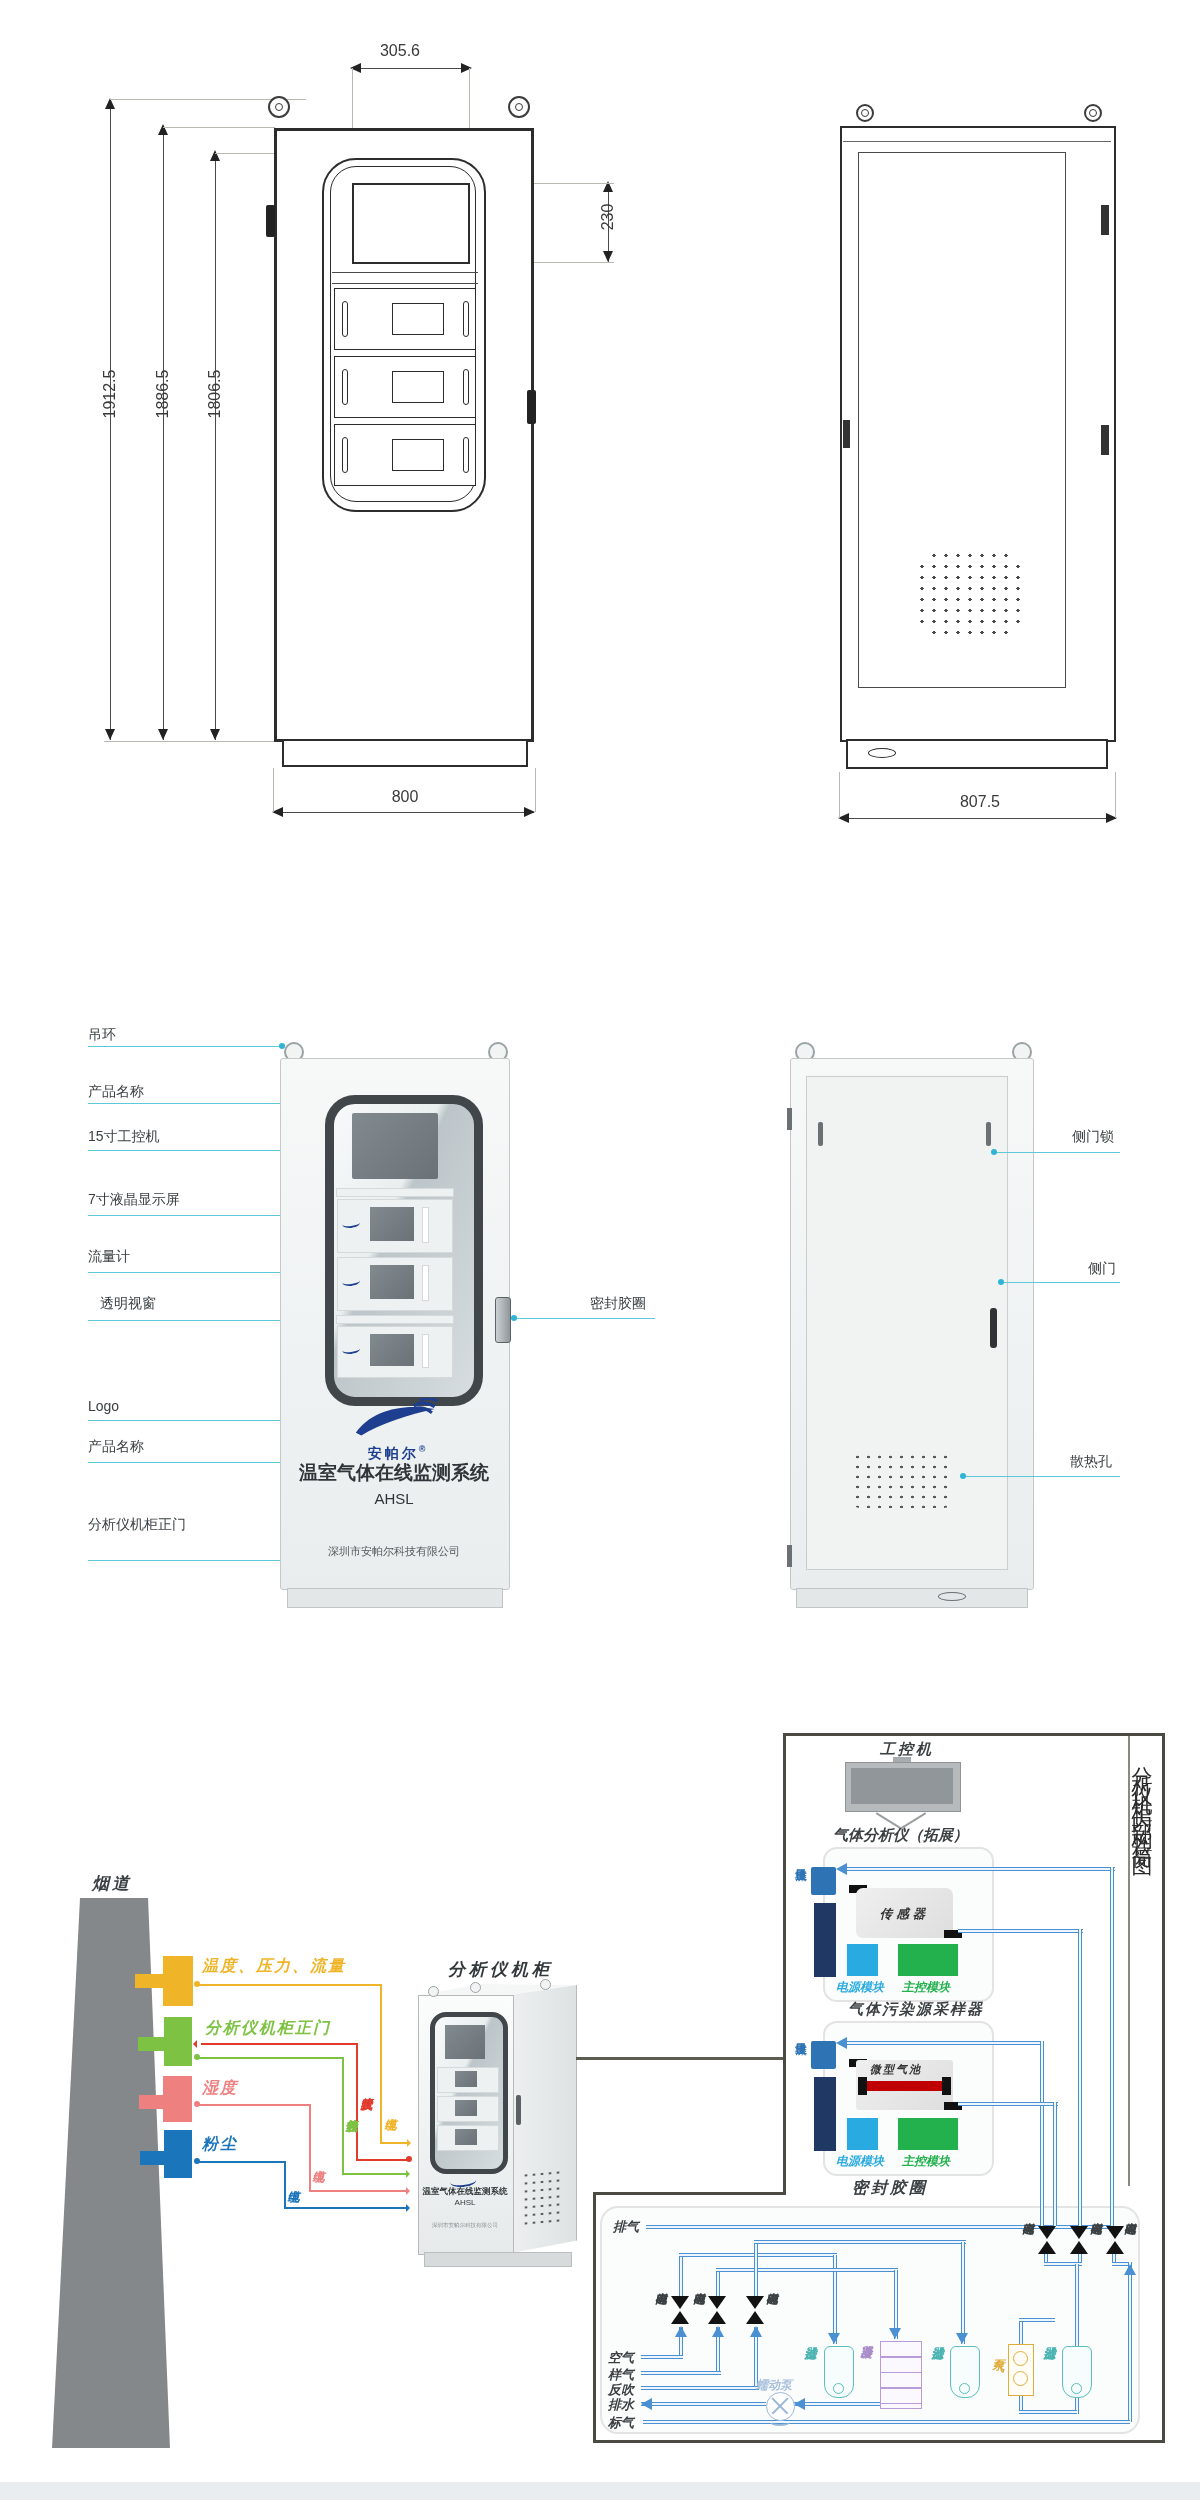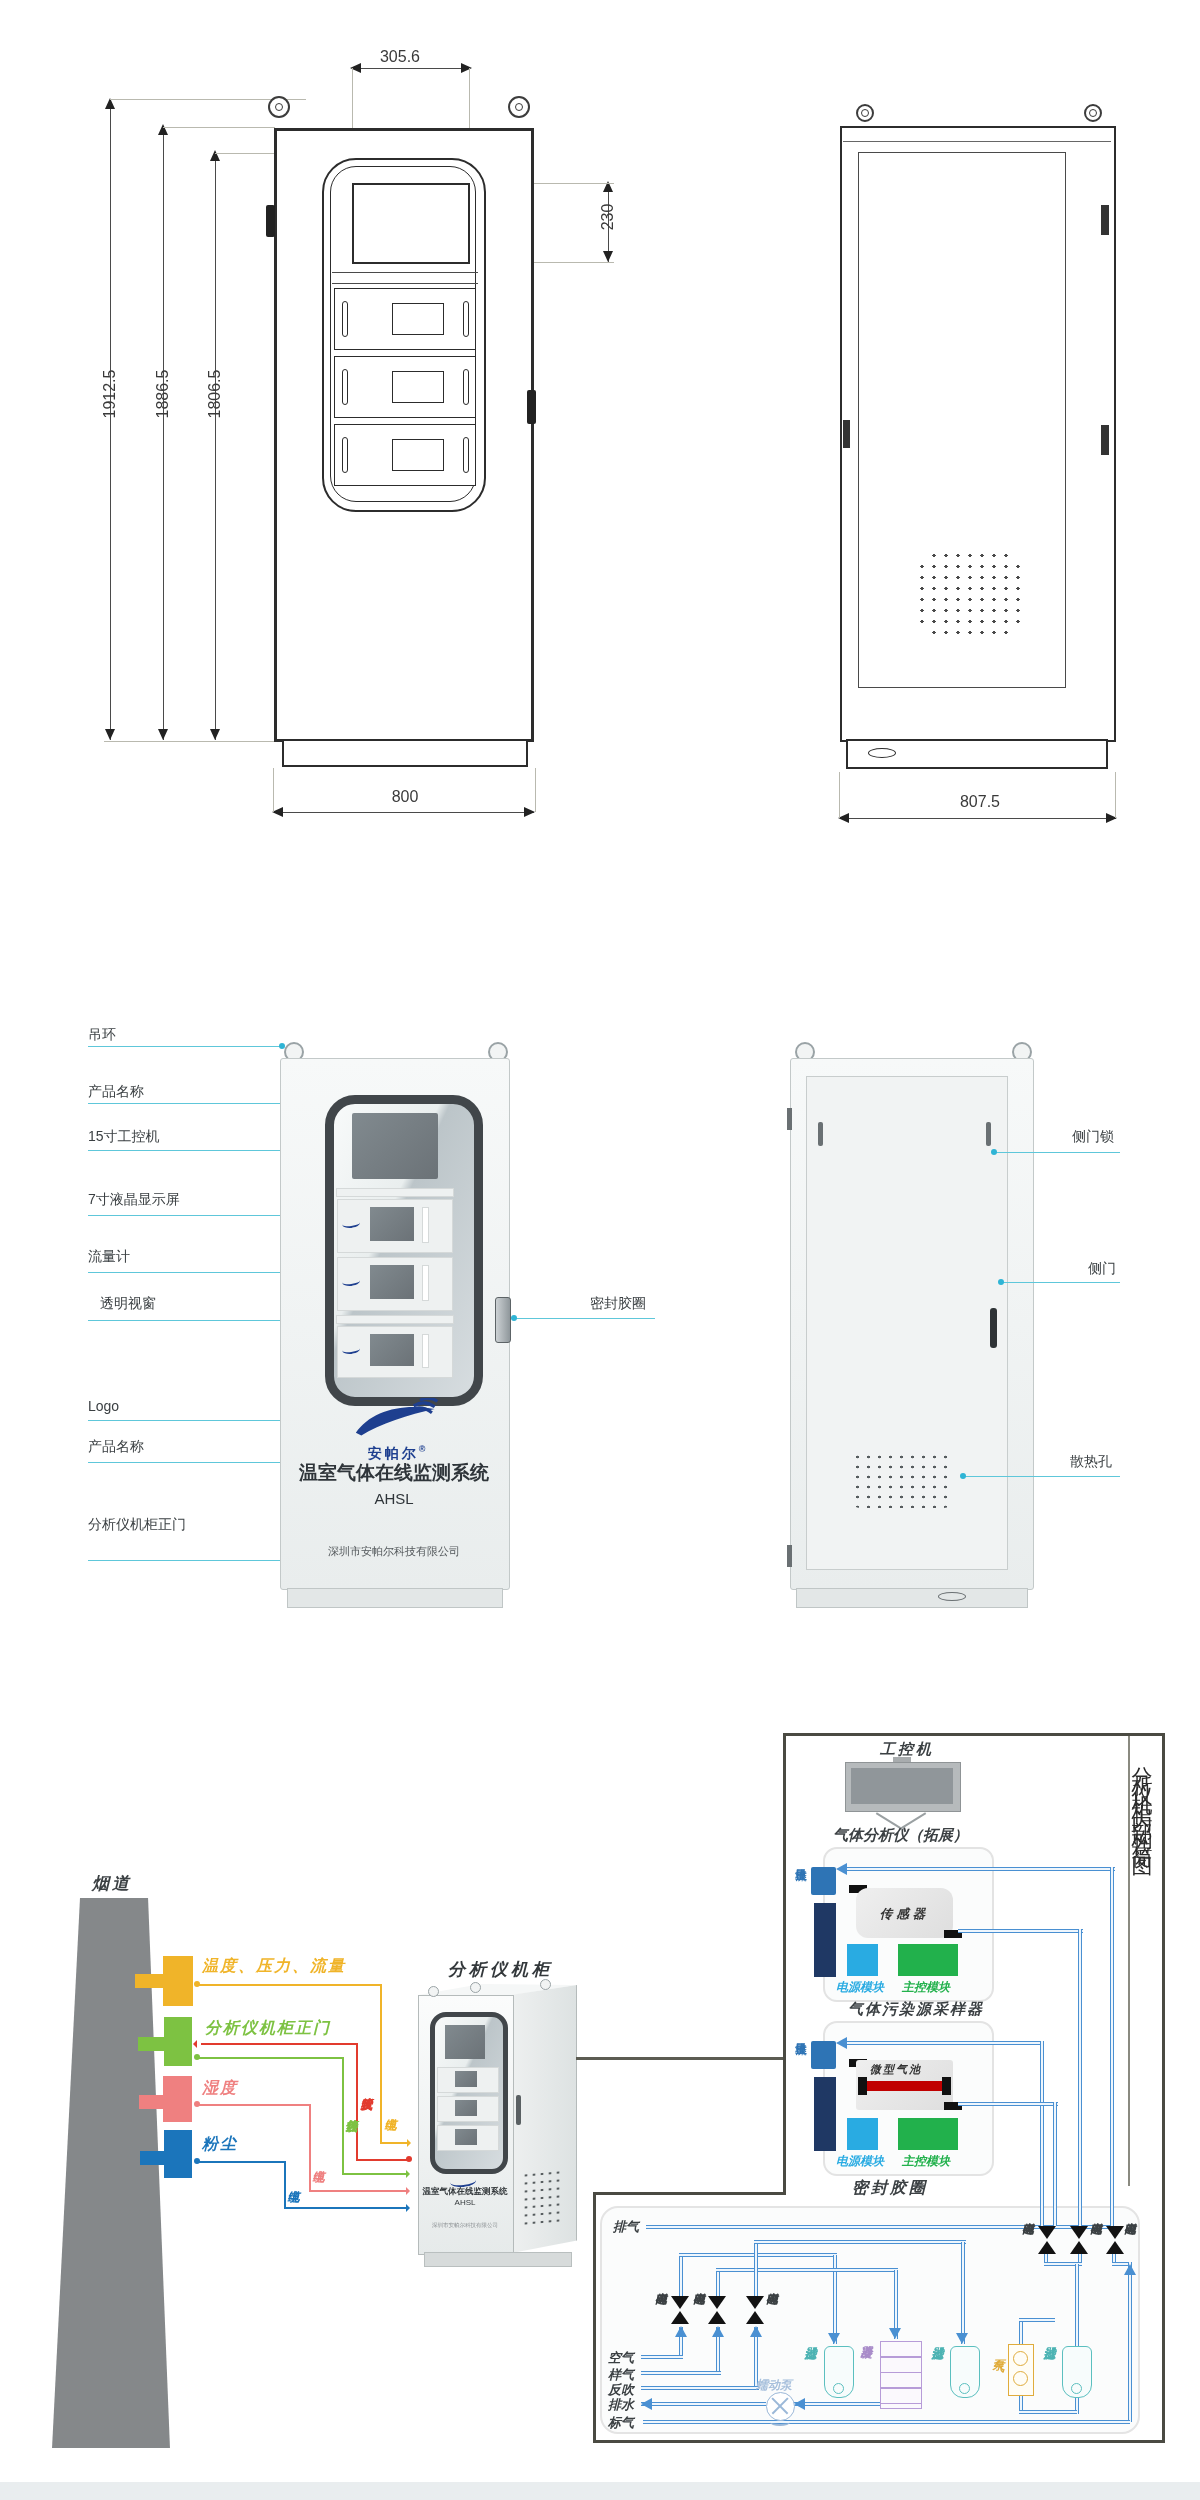--- a/index.html
+++ b/index.html
@@ -74,21 +74,21 @@
   <div class="vl" style="left:215px;top:152px;height:588px;"></div>
   <i class="aU" style="left:210px;top:150px;"></i>
   <i class="aD" style="left:210px;top:729px;"></i>
   <div class="dim rot" style="left:175px;top:385px;width:80px;text-align:center;">1806.5</div>
 
   <div class="ext" style="left:110px;top:99px;width:196px;"></div>
   <div class="ext" style="left:163px;top:127px;width:112px;"></div>
   <div class="ext" style="left:215px;top:153px;width:118px;"></div>
   <div class="ext" style="left:104px;top:741px;width:170px;"></div>
 
-  <div class="dim" style="left:340px;top:48px;width:120px;text-align:center;">305.6</div>
+  <div class="dim" style="left:340px;top:42px;width:120px;text-align:center;">305.6</div>
   <div class="hlx" style="left:352px;top:68px;width:118px;"></div>
   <i class="aL" style="left:350px;top:63px;"></i>
   <i class="aR" style="left:461px;top:63px;"></i>
   <div class="extv" style="left:352px;top:68px;height:102px;"></div>
   <div class="extv" style="left:469px;top:68px;height:102px;"></div>
 
   <div class="vl" style="left:608px;top:183px;height:79px;"></div>
   <i class="aU" style="left:603px;top:181px;"></i>
   <i class="aD" style="left:603px;top:251px;"></i>
   <div class="dim rot" style="left:578px;top:208px;width:60px;text-align:center;">230</div>
@@ -327,21 +327,21 @@
   <div class="blk" style="left:851px;top:1768px;width:102px;height:36px;background:#90969a;"></div>
   <div class="blk" style="left:874px;top:1820px;width:30px;height:2px;background:#9aa0a2;transform:rotate(32deg);"></div>
   <div class="blk" style="left:898px;top:1820px;width:30px;height:2px;background:#9aa0a2;transform:rotate(-32deg);"></div>
 
   <div class="lbl kai" style="left:833px;top:1826px;font-size:15px;">气体分析仪（拓展）</div>
   <div class="blk" style="left:823px;top:1847px;width:167px;height:151px;border:2px solid #e3e3e3;border-radius:14px;background:#fbfcfc;"></div>
   <div class="lbl vtxt" style="left:795px;top:1860px;font-size:11.5px;color:#2e74b5;">流量计显示模块</div>
   <div class="blk" style="left:811px;top:1867px;width:25px;height:28px;background:#2e74b5;border-radius:2px;"></div>
   <div class="blk" style="left:814px;top:1903px;width:22px;height:74px;background:#1f3864;"></div>
   <div class="blk" style="left:849px;top:1885px;width:18px;height:8px;background:#111;"></div>
-  <div class="blk" style="left:856px;top:1888px;width:97px;height:50px;background:linear-gradient(135deg,#efefef,#dedede);border-radius:12px;text-align:center;line-height:50px;"><span class="kai" style="font-size:12.5px;color:#333;letter-spacing:4px;">传感器</span></div>
+  <div class="blk" style="left:856px;top:1888px;width:97px;height:50px;background:linear-gradient(135deg,#efefef,#dedede);border-radius:7px;text-align:center;line-height:50px;"><span class="kai" style="font-size:12.5px;color:#333;letter-spacing:4px;">传感器</span></div>
   <div class="blk" style="left:944px;top:1930px;width:18px;height:8px;background:#111;"></div>
   <div class="blk" style="left:847px;top:1944px;width:31px;height:32px;background:#29abe2;"></div>
   <div class="lbl kai" style="left:836px;top:1979px;font-size:12px;color:#29abe2;">电源模块</div>
   <div class="blk" style="left:898px;top:1944px;width:60px;height:32px;background:#22b14c;"></div>
   <div class="lbl kai" style="left:902px;top:1979px;font-size:12px;color:#22b14c;">主控模块</div>
 
   <div class="lbl kai" style="left:848px;top:2000px;font-size:15px;letter-spacing:2px;">气体污染源采样器</div>
   <div class="blk" style="left:823px;top:2021px;width:167px;height:151px;border:2px solid #e3e3e3;border-radius:14px;background:#fbfcfc;"></div>
   <div class="lbl vtxt" style="left:795px;top:2034px;font-size:11.5px;color:#2e74b5;">流量计显示模块</div>
   <div class="blk" style="left:811px;top:2041px;width:25px;height:28px;background:#2e74b5;border-radius:2px;"></div>

